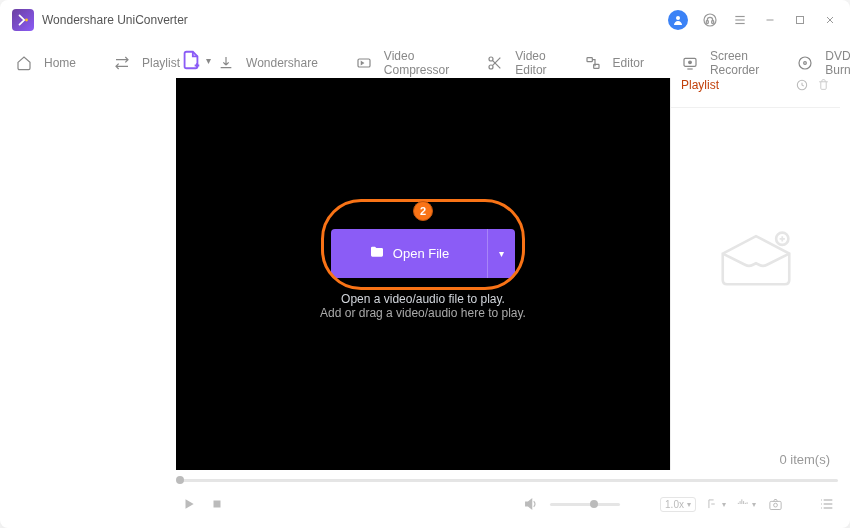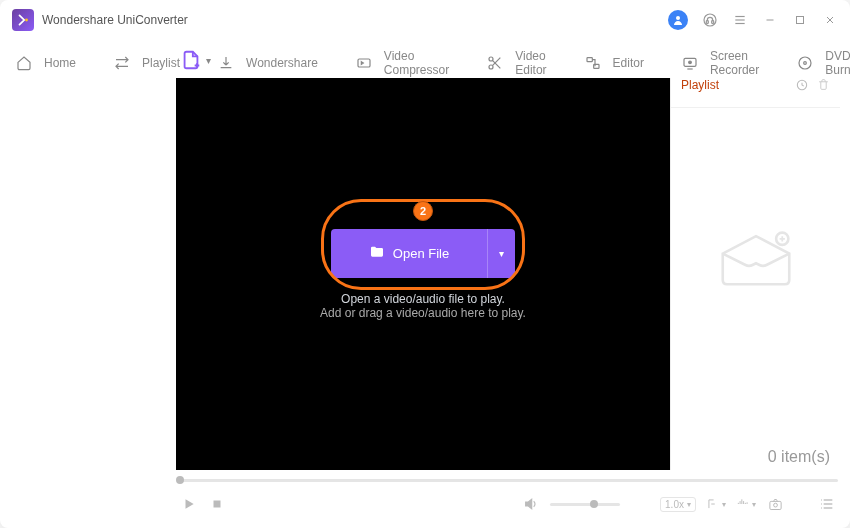--- a/index.html
+++ b/index.html
@@ -32,21 +32,21 @@
 .ofb-caret { background: #8b5cf6; width: 28px; display: flex; align-items: center; justify-content: center; color: #fff; cursor: pointer; border-left: 1px solid rgba(255,255,255,0.25); font-size: 10px; }
 .open-hl { position: absolute; left: -10px; right: -10px; top: -30px; bottom: -12px; border: 3px solid #f97316; border-radius: 40px; pointer-events: none; }
 .anno2 { left: 50%; top: -28px; transform: translateX(-50%); }
 .hint1 { color: #d1d5db; font-size: 12px; margin-top: 14px; }
 .hint2 { color: #aaa; font-size: 12px; margin-top: 0; }
 .playlist-panel { width: 170px; background: #fff; border-left: 1px solid #eee; display: flex; flex-direction: column; }
 .pl-header { height: 30px; display: flex; align-items: flex-start; padding: 0 10px; border-bottom: 1px solid #f0f0f0; font-size: 12px; color: #c2410c; }
 .pl-header .sp { flex: 1; }
 .pl-body { flex: 1; display: flex; align-items: center; justify-content: center; position: relative; }
 .pl-body svg { color: #e5e5e5; }
-.pl-footer { height: 22px; display: flex; justify-content: flex-end; padding: 0 10px; font-size: 16px; color: #999; margin-top: 40px; }
+.pl-footer { height: 22px; display: flex; align-items: center; justify-content: flex-end; padding: 0 10px; font-size: 13px; color: #999; margin-top: 40px; }
 .progress-row { height: 16px; display: flex; align-items: center; padding: 4px 2px 0 2px; }
 .progress-track { flex: 1; height: 3px; background: #e5e5e5; border-radius: 2px; position: relative; }
 .progress-knob { position: absolute; left: 0; top: 50%; width: 8px; height: 8px; background: #bbb; border-radius: 50%; transform: translate(-2px, -50%); }
 .controls-row { height: 36px; display: flex; align-items: center; padding: 0 4px; gap: 10px; }
 .ctrl-btn { width: 18px; height: 18px; color: #bbb; display: flex; align-items: center; justify-content: center; cursor: pointer; }
 .controls-row .sp { flex: 1; }
 .vol-track { width: 70px; height: 3px; background: #e5e5e5; border-radius: 2px; position: relative; }
 .vol-knob { position: absolute; left: 40px; top: 50%; width: 8px; height: 8px; background: #bbb; border-radius: 50%; transform: translateY(-50%); }
 .speed-chip { font-size: 10px; color: #bbb; border: 1px solid #e5e5e5; border-radius: 3px; padding: 1px 4px; display:flex; gap:3px; align-items:center; cursor:pointer;}
 .ctrl-mini { font-size: 9px; color: #bbb; cursor: pointer; display:flex; align-items:center; gap:2px;}

